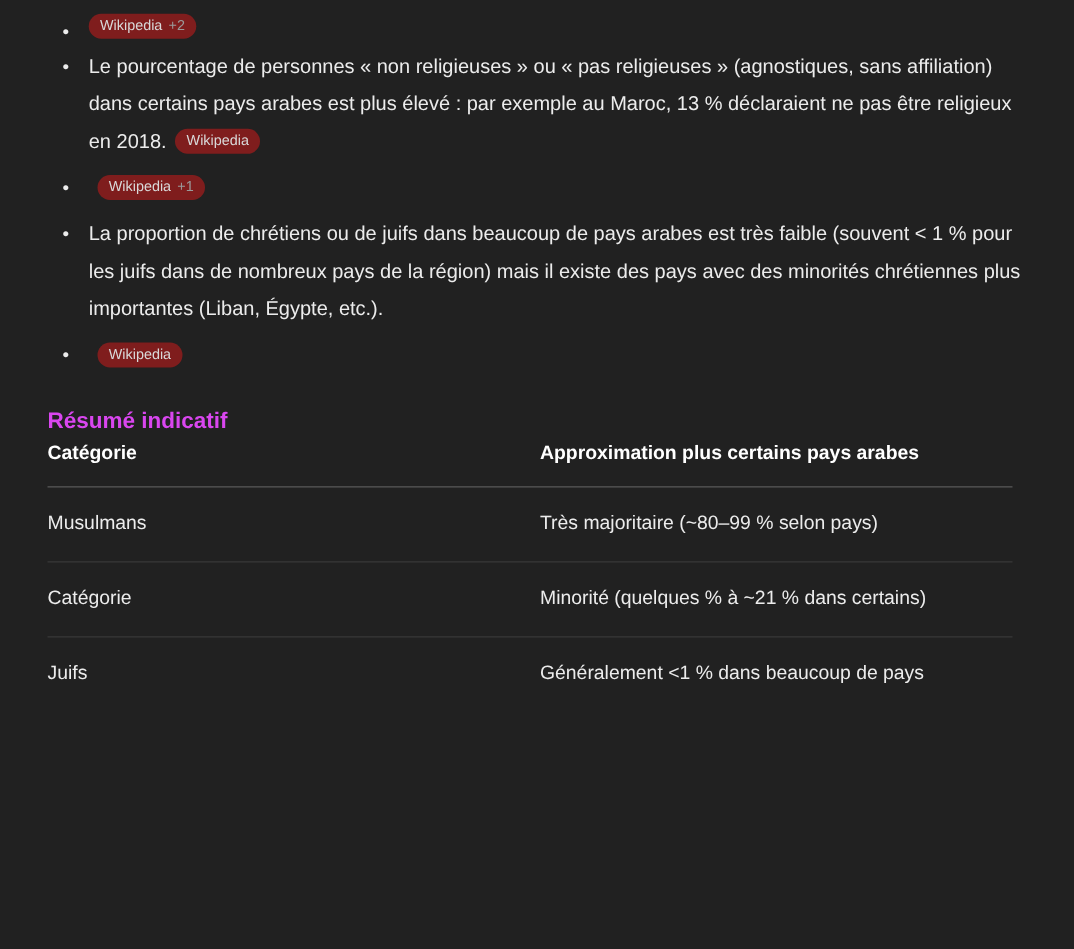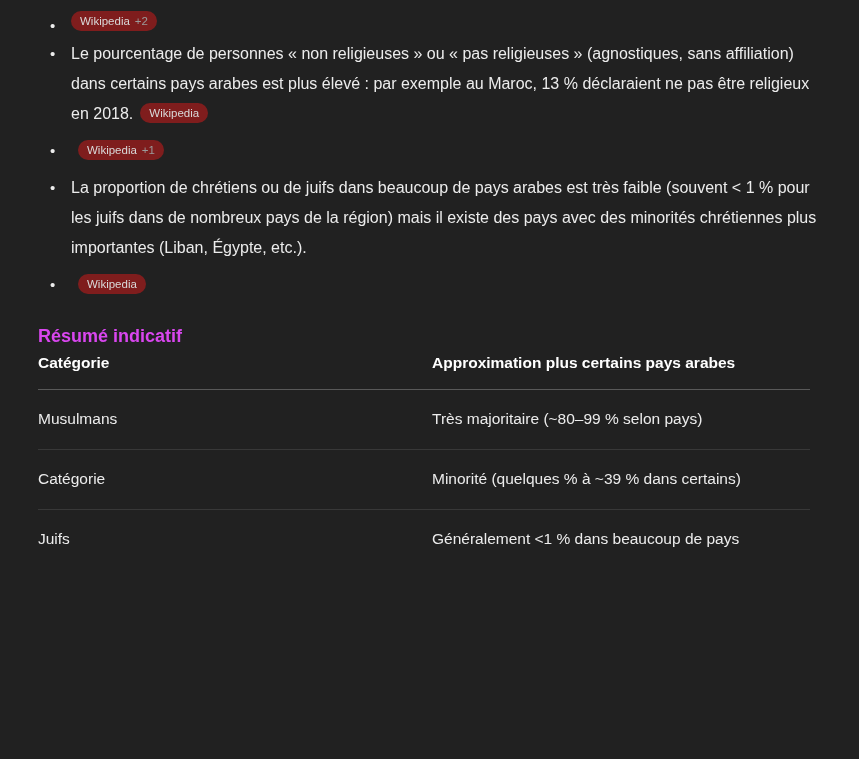--- a/index.html
+++ b/index.html
@@ -134,21 +134,21 @@
         <th>Approximation plus certains pays arabes</th>
       </tr>
     </thead>
     <tbody>
       <tr>
         <td>Musulmans</td>
         <td>Très majoritaire (~80–99 % selon pays)</td>
       </tr>
       <tr>
         <td>Catégorie</td>
-        <td>Minorité (quelques % à ~39 % dans certains)</td>
+        <td>Minorité (quelques % à ~21 % dans certains)</td>
       </tr>
       <tr>
         <td>Juifs</td>
         <td>Généralement &lt;1 % dans beaucoup de pays</td>
       </tr>
 
     </tbody>
   </table>
 
 </div>

